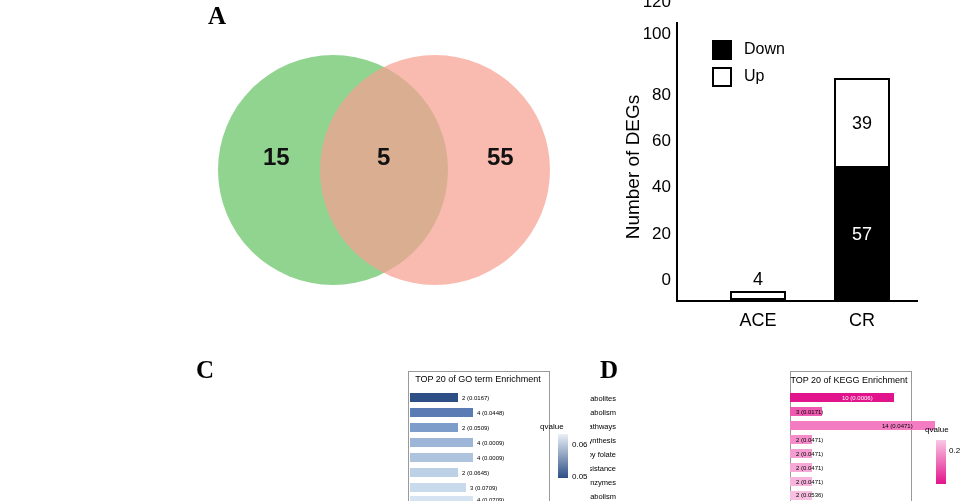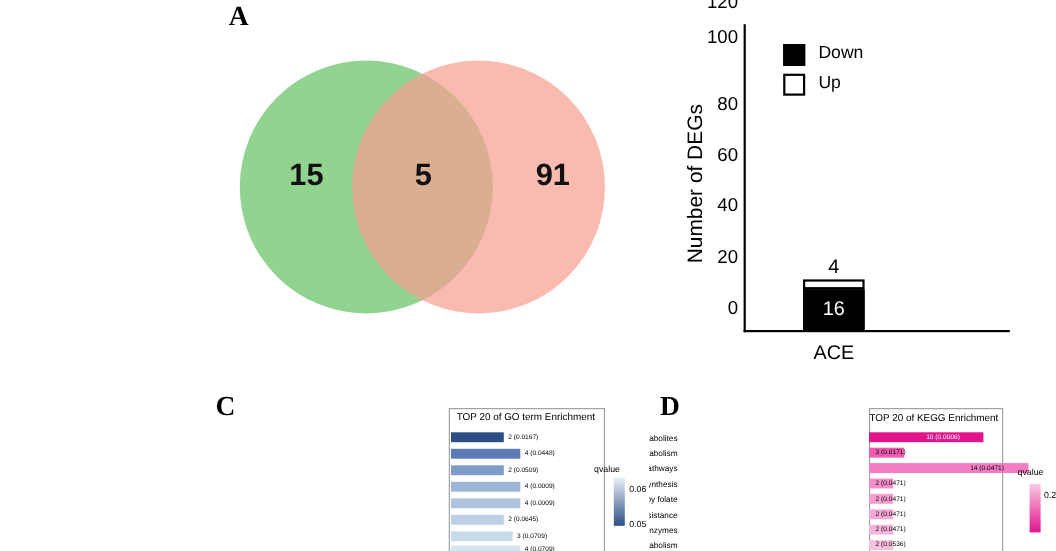--- a/index.html
+++ b/index.html
@@ -22,21 +22,21 @@
   .circle{
     position:absolute;width:230px;height:230px;border-radius:50%;
   }
   #circle-left{
     left:218px;top:55px;background:rgba(126,205,125,0.85);
   }
   #circle-right{
     left:320px;top:55px;background:rgba(247,160,145,0.72);
   }
   .venn-num{
-    position:absolute;font-size:28px;font-weight:bold;color:#111;
+    position:absolute;font-size:24px;font-weight:bold;color:#111;
   }
   #venn-left-num{left:263px;top:143px;}
   #venn-mid-num{left:377px;top:143px;}
   #venn-right-num{left:487px;top:143px;}
 
   
   #panelB{position:absolute;left:590px;top:0;width:370px;height:340px;}
   #bar-ylabel{
     position:absolute;left:597px;top:70px;width:190px;
     transform:rotate(-90deg);transform-origin:0 0;
@@ -112,21 +112,21 @@
 </style>
 </head>
 <body>
 
 <div id="panelA">
   <div class="panel-letter" id="letterA">A</div>
   <div class="circle" id="circle-left"></div>
   <div class="circle" id="circle-right"></div>
   <div class="venn-num" id="venn-left-num">15</div>
   <div class="venn-num" id="venn-mid-num">5</div>
-  <div class="venn-num" id="venn-right-num">91</div>
+  <div class="venn-num" id="venn-right-num">55</div>
 </div>
 
 <div id="panelB">
   
 </div>
 <div id="bar-ylabel">Number of DEGs</div>
 
 <div id="bar-plot">
 
   <div class="ytick" style="bottom:0px">0</div>
@@ -134,26 +134,32 @@
   <div class="ytick" style="bottom:92.6px">40</div>
   <div class="ytick" style="bottom:139px">60</div>
   <div class="ytick" style="bottom:185.3px">80</div>
   <div class="ytick" style="bottom:246px">100</div>
   <div class="ytick" style="bottom:278px">120</div>
 
   <div class="bar-col" style="left:52px;">
     <div class="seg-up" style="height:9.3px;">
       <span class="ext-label" style="top:-24px;">4</span>
     </div>
-    <div class="seg-down" style="height:37.1px;">
-      <span class="seg-label">16</span>
+    <div class="xtick" style="left:28px;">ACE</div>
+  </div>
+
+  <div class="bar-col" style="left:156px;">
+    <div class="seg-up" style="height:90.4px;">
+      <span class="seg-label">39</span>
     </div>
-    <div class="xtick" style="left:28px;">ACE</div>
-  </div>
-
+    <div class="seg-down" style="height:132px;">
+      <span class="seg-label">57</span>
+    </div>
+    <div class="xtick" style="left:28px;">CR</div>
+  </div>
 </div>
 
 <div id="bar-legend">
   <div class="legend-row">
     <span class="legend-swatch" style="background:#000;"></span>
     <span>Down</span>
   </div>
   <div class="legend-row">
     <span class="legend-swatch" style="background:#fff;"></span>
     <span>Up</span>

